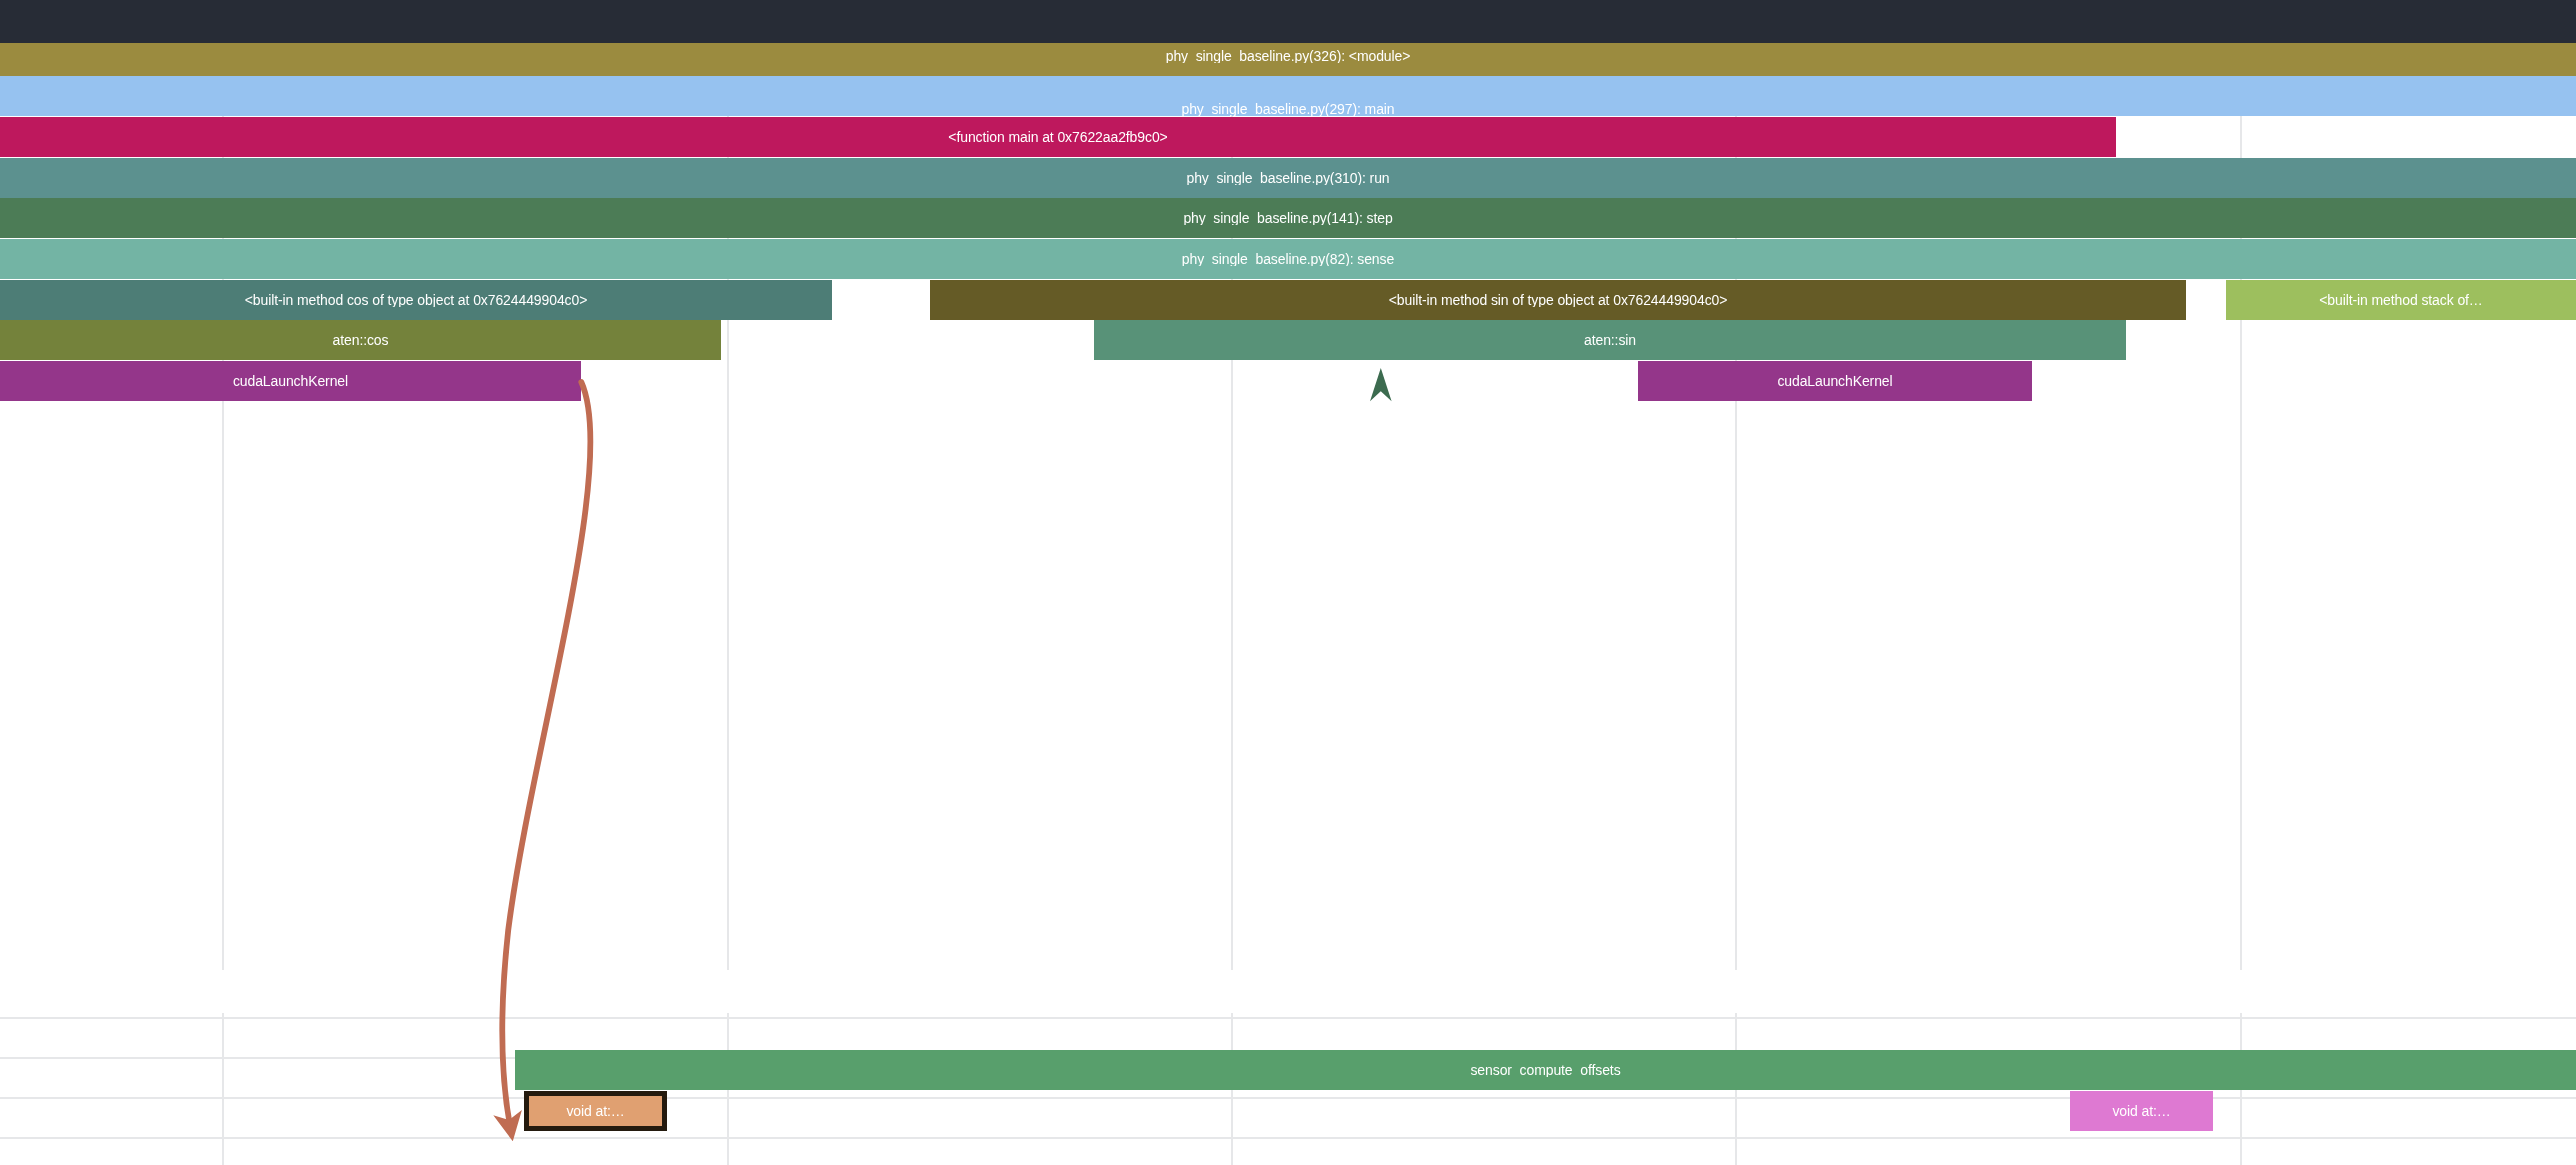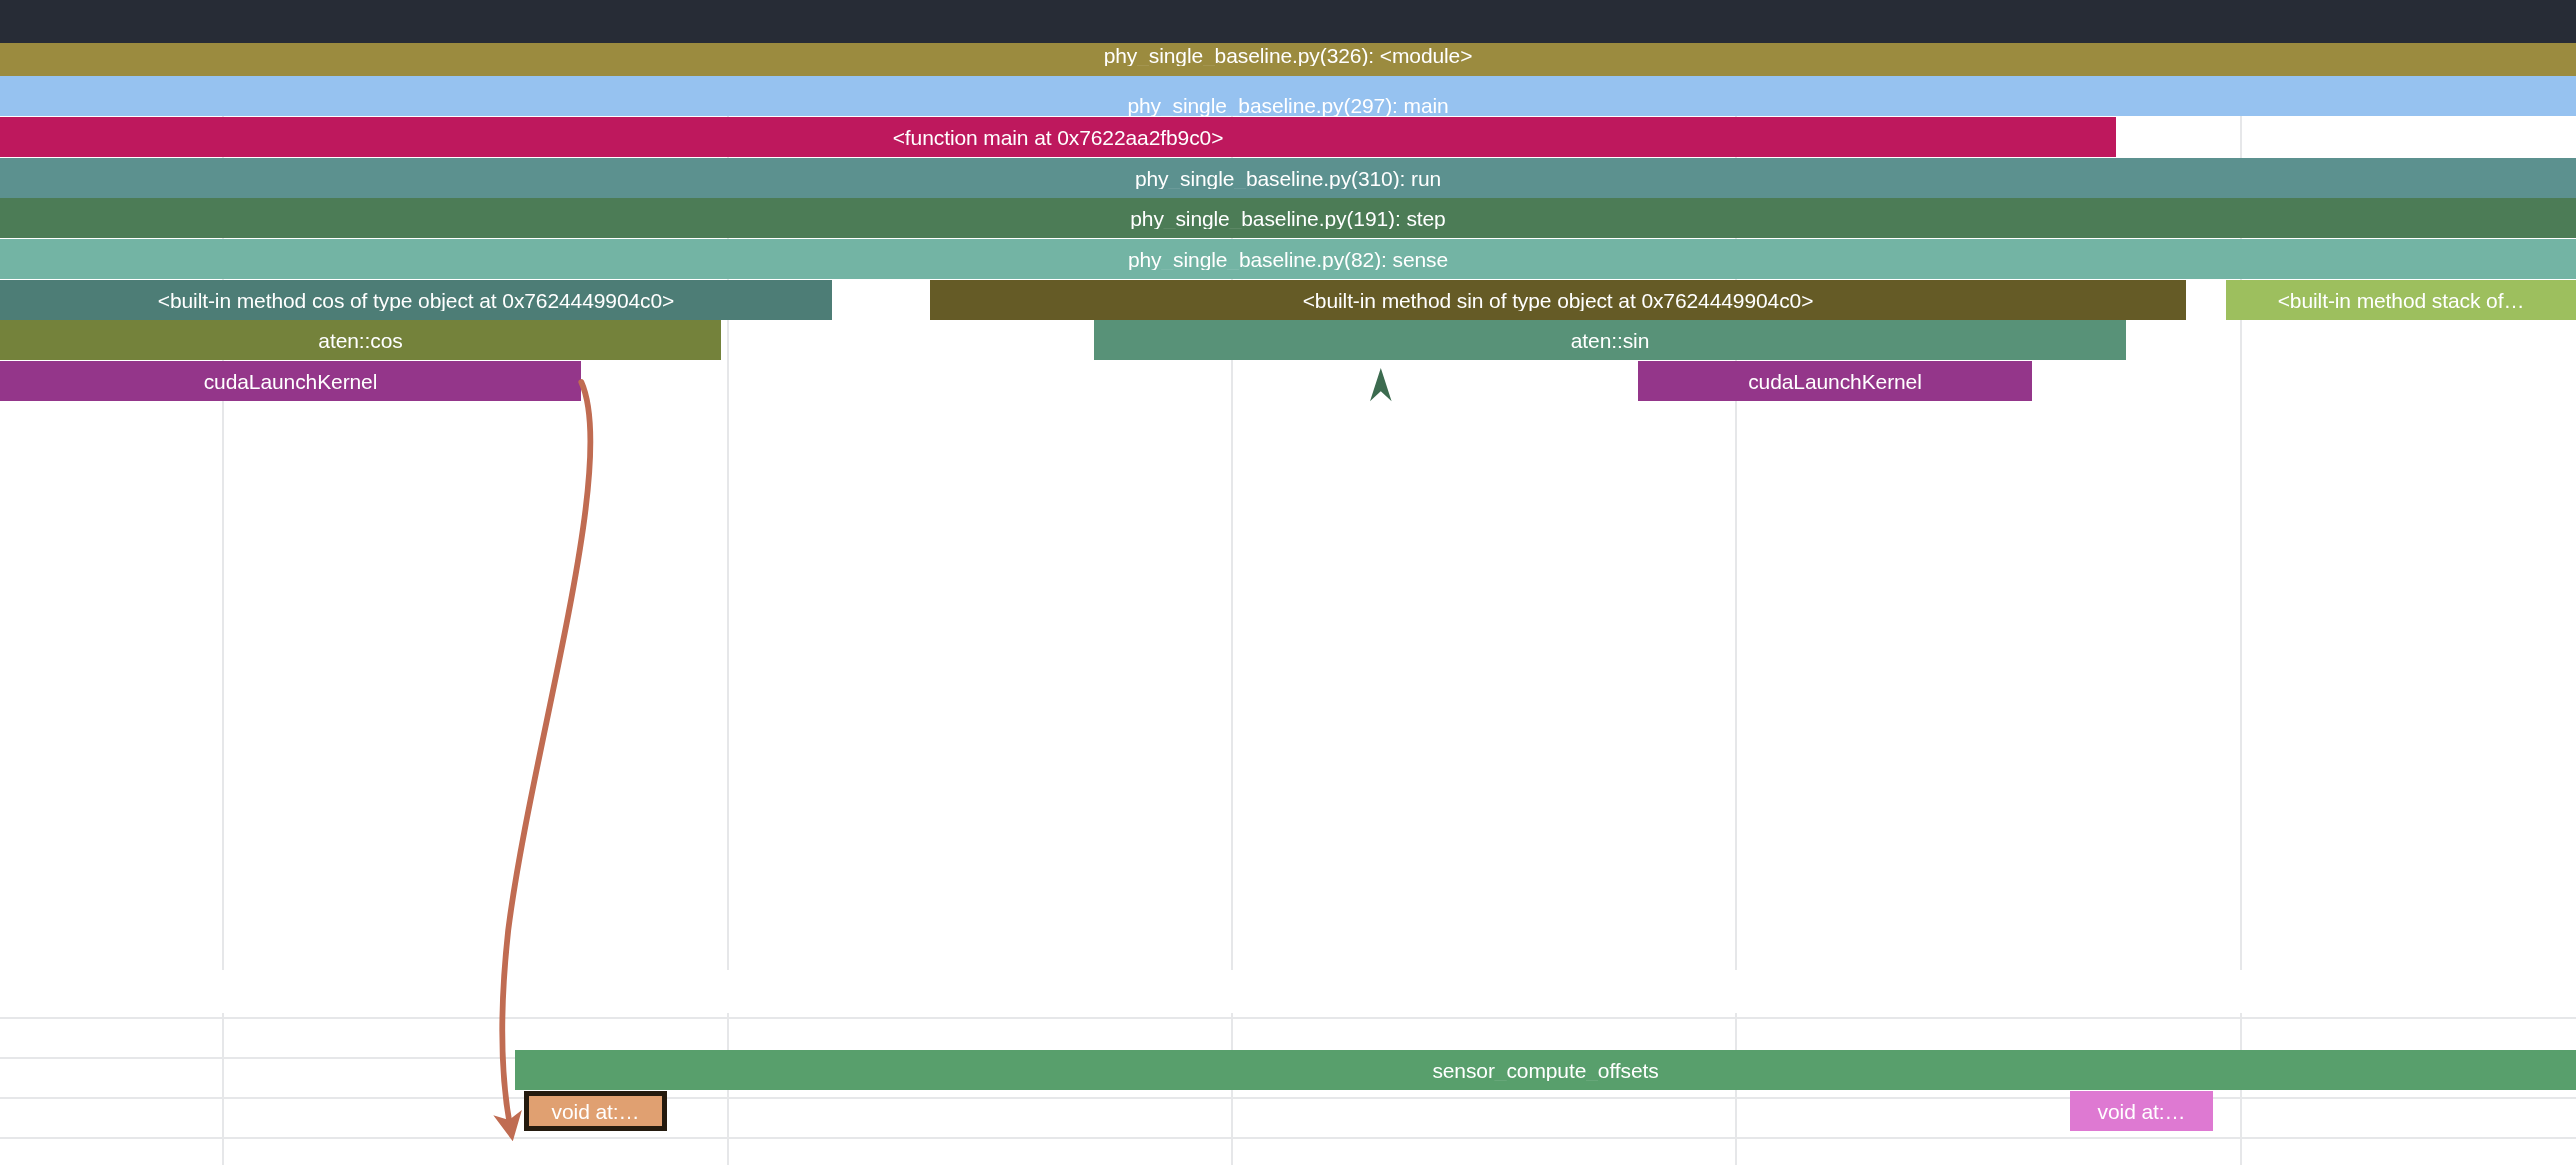--- a/index.html
+++ b/index.html
@@ -62,21 +62,21 @@
   #panel-bottom { top: 1013px; height: 153px; }
 
   
   .frame {
     position: absolute;
     height: 40px;
     display: flex;
     align-items: center;
     justify-content: center;
     color: #ffffff;
-    font-size: 21px;
+    font-size: 14px;
     line-height: 1;
     white-space: nowrap;
     overflow: hidden;
     letter-spacing: -0.1px;
   }
   .frame-label {
     pointer-events: none;
     padding: 0 5px;
     overflow: hidden;
     text-overflow: clip;
@@ -128,21 +128,21 @@
         <div class="frame" style="left: 0px; width: 2576px; top: 43px; background: rgb(150, 194, 240); align-items: flex-end;">
           <span class="frame-label">phy_single_baseline.py(297): main</span>
         </div>
         <div class="frame" style="left: 0px; width: 2116px; top: 84px; background: #be185d;">
           <span class="frame-label">&lt;function main at 0x7622aa2fb9c0&gt;</span>
         </div>
         <div class="frame" style="left: 0px; width: 2576px; top: 125px; background: rgb(92, 145, 143);">
           <span class="frame-label">phy_single_baseline.py(310): run</span>
         </div>
         <div class="frame" style="left: 0px; width: 2576px; top: 165px; background: rgb(76, 124, 86);">
-          <span class="frame-label">phy_single_baseline.py(191): step</span>
+          <span class="frame-label">phy_single_baseline.py(141): step</span>
         </div>
         <div class="frame" style="left: 0px; width: 2576px; top: 206px; background: rgb(115, 180, 164);">
           <span class="frame-label">phy_single_baseline.py(82): sense</span>
         </div>
         <div class="frame" style="left: 0px; width: 832px; top: 247px; background: rgb(77, 125, 118);">
           <span class="frame-label">&lt;built-in method cos of type object at 0x7624449904c0&gt;</span>
         </div>
         <div class="frame" style="left: 930px; width: 1256px; top: 247px; background: rgb(101, 91, 38);">
           <span class="frame-label">&lt;built-in method sin of type object at 0x7624449904c0&gt;</span>
         </div>

